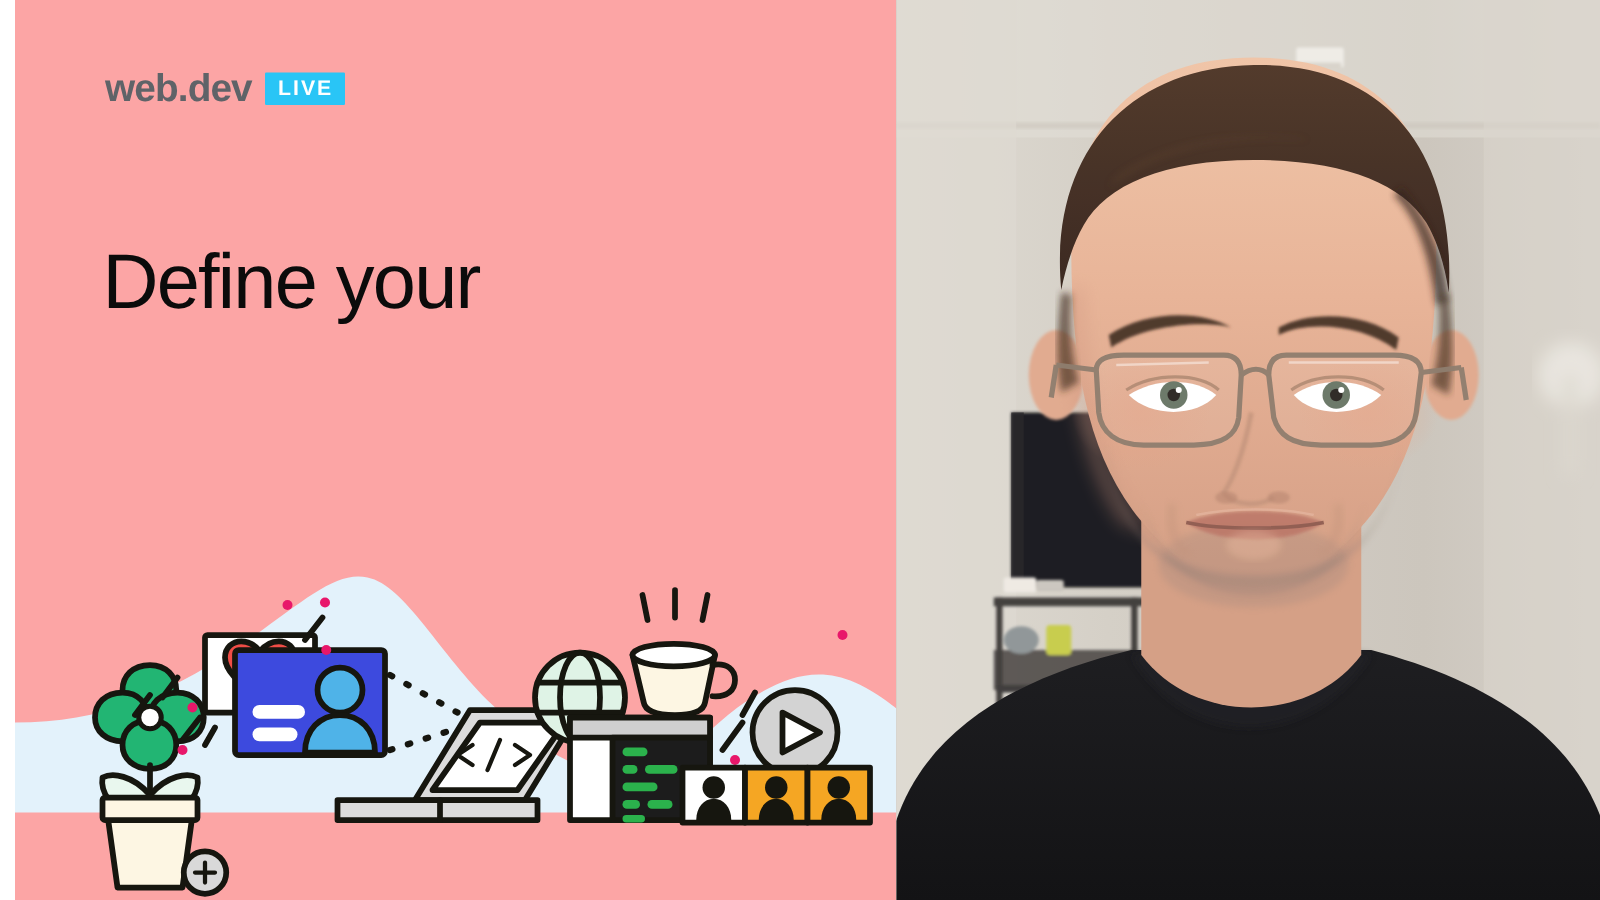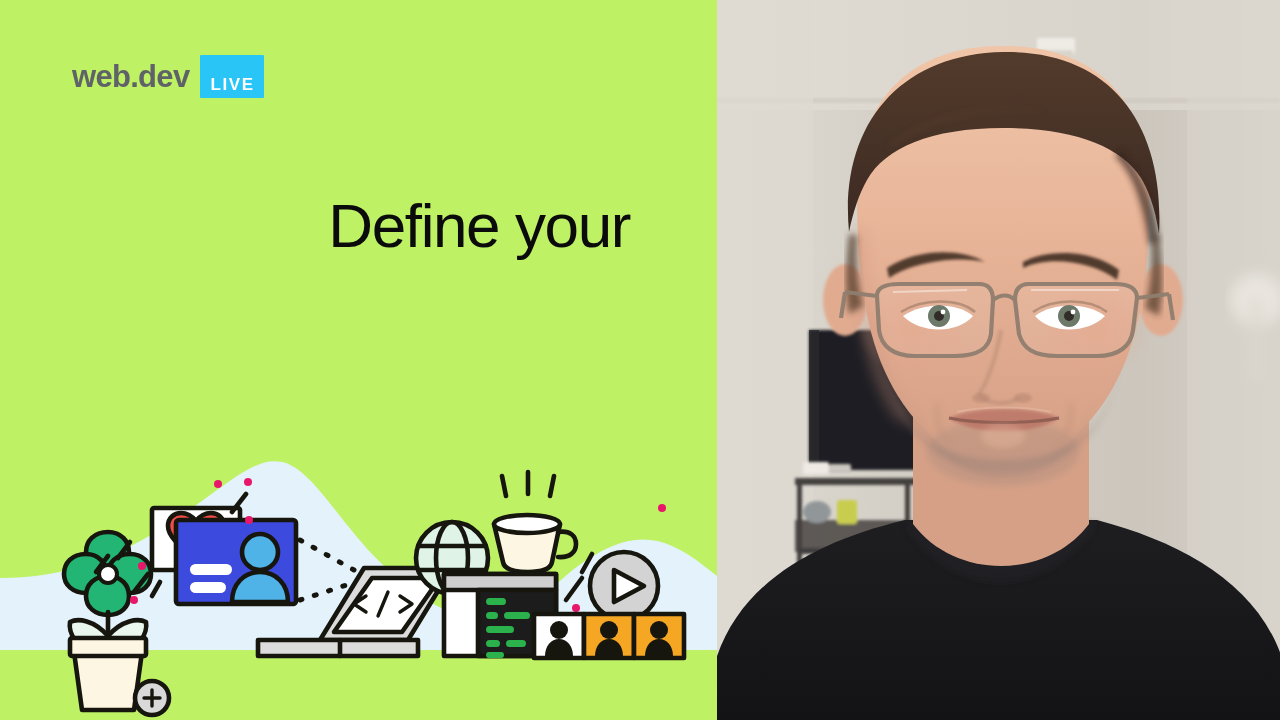--- a/index.html
+++ b/index.html
@@ -8,45 +8,45 @@
     background:#ffffff;
     font-family:"Liberation Sans", sans-serif;
   }
   #stage {
     position:relative; width:1280px; height:720px;
     background:#ffffff;
   }
 
   
   #slide {
-    position:absolute; left:0; top:0; width:717px; height:720px;
-    background:#bef264; overflow:hidden;
+    position:absolute; left:12px; top:0; width:717px; height:720px;
+    background:#fca5a5; overflow:hidden;
   }
 
   
   #logo {
     position:absolute; left:72px; top:55px;
     display:flex; align-items:center; gap:11px;
   }
   #logo-text {
     font-size:31px; font-weight:700; letter-spacing:-0.7px;
     color:#5f6368; line-height:1;
   }
   #live-badge {
     background:#29c5f6; color:#ffffff;
     font-size:17px; font-weight:700; letter-spacing:1.6px;
-    padding:21px 9px 5px 10px; line-height:1;
+    padding:4px 9px 5px 10px; line-height:1;
     border-radius:1px;
   }
 
   
   #headline {
     position:absolute; left:70px; top:190px; width:560px;
     font-size:62px; font-weight:400; line-height:1.16;
-    letter-spacing:-1.4px; color:#0b0b0b;text-align:right;
+    letter-spacing:-1.4px; color:#0b0b0b;
   }
   #headline .ln { display:block; }
 
   
   #illustration { position:absolute; left:0; bottom:0; width:717px; height:260px; }
   #illustration svg { display:block; width:717px; height:260px; }
 
   
   #webcam {
     position:absolute; left:717px; top:0; width:563px; height:720px;

